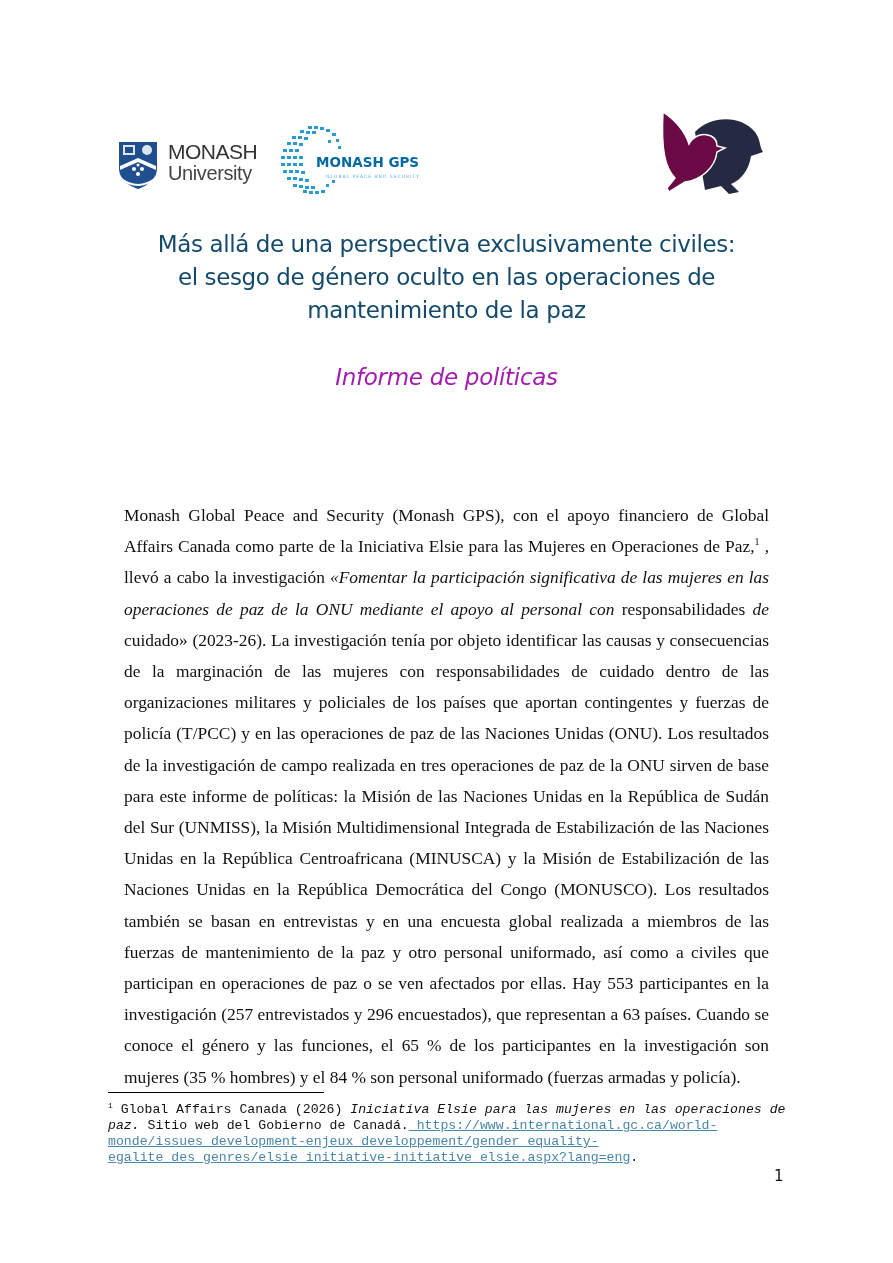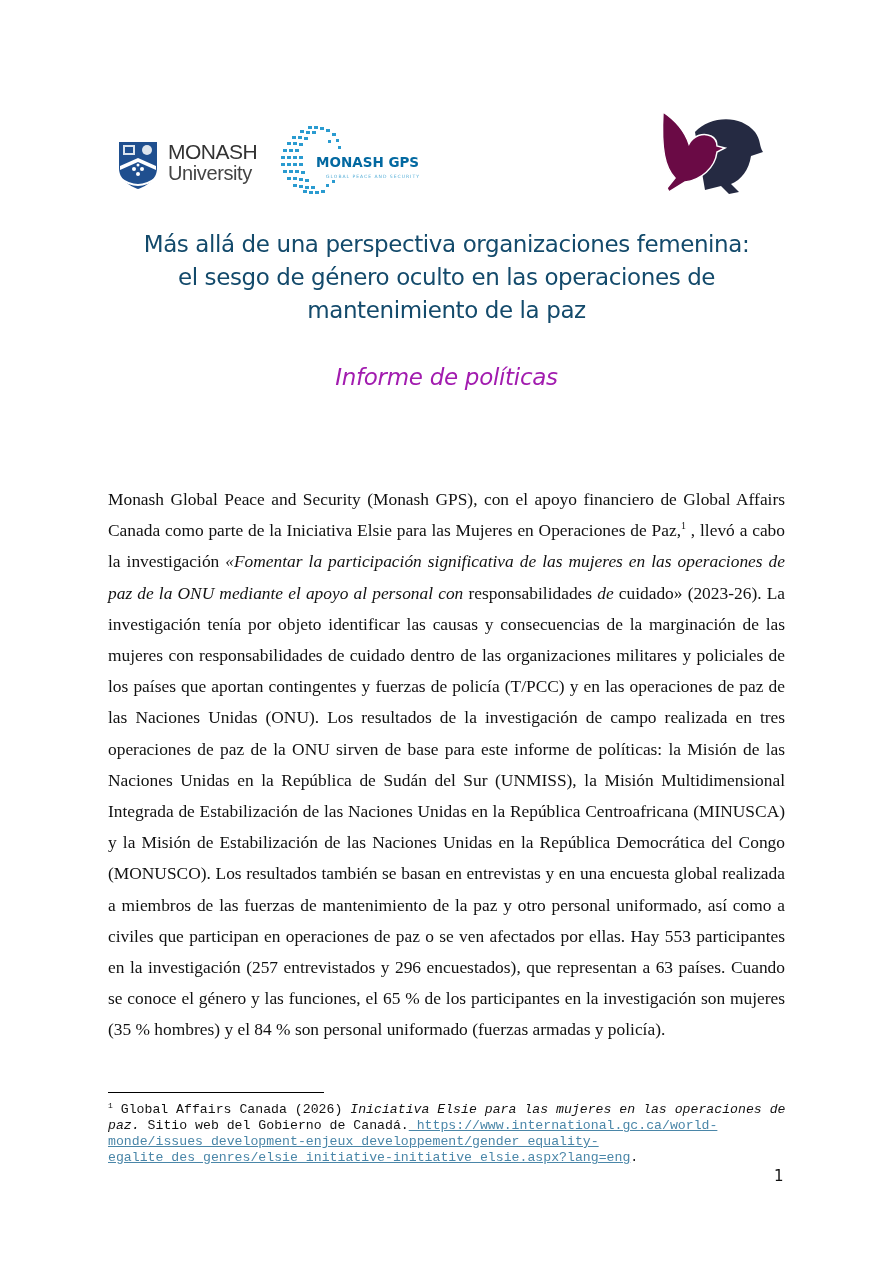--- a/index.html
+++ b/index.html
@@ -29,21 +29,21 @@
     .title { position: absolute; left: 60px; top: 228px; width: 773px; text-align: center;
       font-family: "DejaVu Sans", sans-serif; font-size: 23px; line-height: 33px; color: #134a6b; letter-spacing: -0.4px; }
     .subtitle { position: absolute; left: 60px; top: 364px; width: 773px; text-align: center;
       font-family: "DejaVu Sans", sans-serif; font-style: italic; font-size: 23px; color: #a21caf; letter-spacing: -0.3px; }
     .author { position: absolute; left: 60px; top: 419px; width: 773px; text-align: center;
       font-family: "DejaVu Sans", sans-serif; font-size: 14px; color: #111; }
 
     
     .body-text { position: absolute; left: 108px; top: 484px; width: 677px;
       font-family: "Liberation Serif", serif; font-size: 17.4px; line-height: 31.2px; color: #111; text-align: justify; }
-    .body-text p { margin: 0; }
+    .body-text p { margin: 16px; }
     .body-text sup { font-size: 10px; line-height: 0; vertical-align: 7px; }
 
     
     .fn-rule { position: absolute; left: 108px; top: 1092px; width: 216px; height: 1px; background: #000; }
     .footnote { position: absolute; left: 108px; top: 1102px; width: 680px;
       font-family: Liberation Mono, monospace; font-size: 13.2px; line-height: 16px; color: #111; }
     .footnote sup { font-size: 8px; vertical-align: 5px; line-height: 0; }
     .footnote a { color: #4a86a8; text-decoration: underline; }
 
     .page-num { position: absolute; left: 774px; top: 1167px; font-family: "DejaVu Sans", sans-serif; font-size: 15px; color: #111; }
@@ -129,21 +129,21 @@
 
     <div class="logo dove">
       <svg viewBox="0 0 110 86" width="110" height="86">
         <path d="M40 22 C55 6 85 4 100 22 C106 30 104 36 108 42 L96 46 C94 60 86 70 76 74 L84 82 L74 84 L66 76 L50 80 Z" fill="#252a42"></path>
         <path d="M8 2 C20 10 30 22 34 34 C38 26 48 22 56 26 C60 28 62 32 62 36 L70 38 L62 42 C60 58 46 70 30 72 L14 82 L12 78 L20 68 C10 58 6 40 8 2 Z" fill="#6a0a45" stroke="#ffffff" stroke-width="1.5"></path>
       </svg>
     </div>
   </div>
 
   <div class="title">
-    <div>Más allá de una perspectiva organizaciones femenina:</div>
+    <div>Más allá de una perspectiva exclusivamente civiles:</div>
     <div>el sesgo de género oculto en las operaciones de</div>
     <div>mantenimiento de la paz</div>
   </div>
 
   <div class="subtitle">Informe de políticas</div>
 
   <div class="body-text">
     <p><span>Monash Global Peace and Security (Monash GPS), con el apoyo financiero de Global Affairs Canada como parte de la Iniciativa Elsie para las Mujeres en Operaciones de Paz,</span><sup>1</sup><span> , llevó a cabo la investigación </span><em>«Fomentar la participación significativa de las mujeres en las operaciones de paz de la ONU mediante el apoyo al personal con</em><span> responsabilidades </span><em>de</em><span> cuidado» (2023-26). La investigación tenía por objeto identificar las causas y consecuencias de la marginación de las mujeres con responsabilidades de cuidado dentro de las organizaciones militares y policiales de los países que aportan contingentes y fuerzas de policía (T/PCC) y en las operaciones de paz de las Naciones Unidas (ONU). Los resultados de la investigación de campo realizada en tres operaciones de paz de la ONU sirven de base para este informe de políticas: la Misión de las Naciones Unidas en la República de Sudán del Sur (UNMISS), la Misión Multidimensional Integrada de Estabilización de las Naciones Unidas en la República Centroafricana (MINUSCA) y la Misión de Estabilización de las Naciones Unidas en la República Democrática del Congo (MONUSCO). Los resultados también se basan en entrevistas y en una encuesta global realizada a miembros de las fuerzas de mantenimiento de la paz y otro personal uniformado, así como a civiles que participan en operaciones de paz o se ven afectados por ellas. Hay 553 participantes en la investigación (257 entrevistados y 296 encuestados), que representan a 63 países. Cuando se conoce el género y las funciones, el 65 % de los participantes en la investigación son mujeres (35 % hombres) y el 84 % son personal uniformado (fuerzas armadas y policía).</span></p>
   </div>
 

